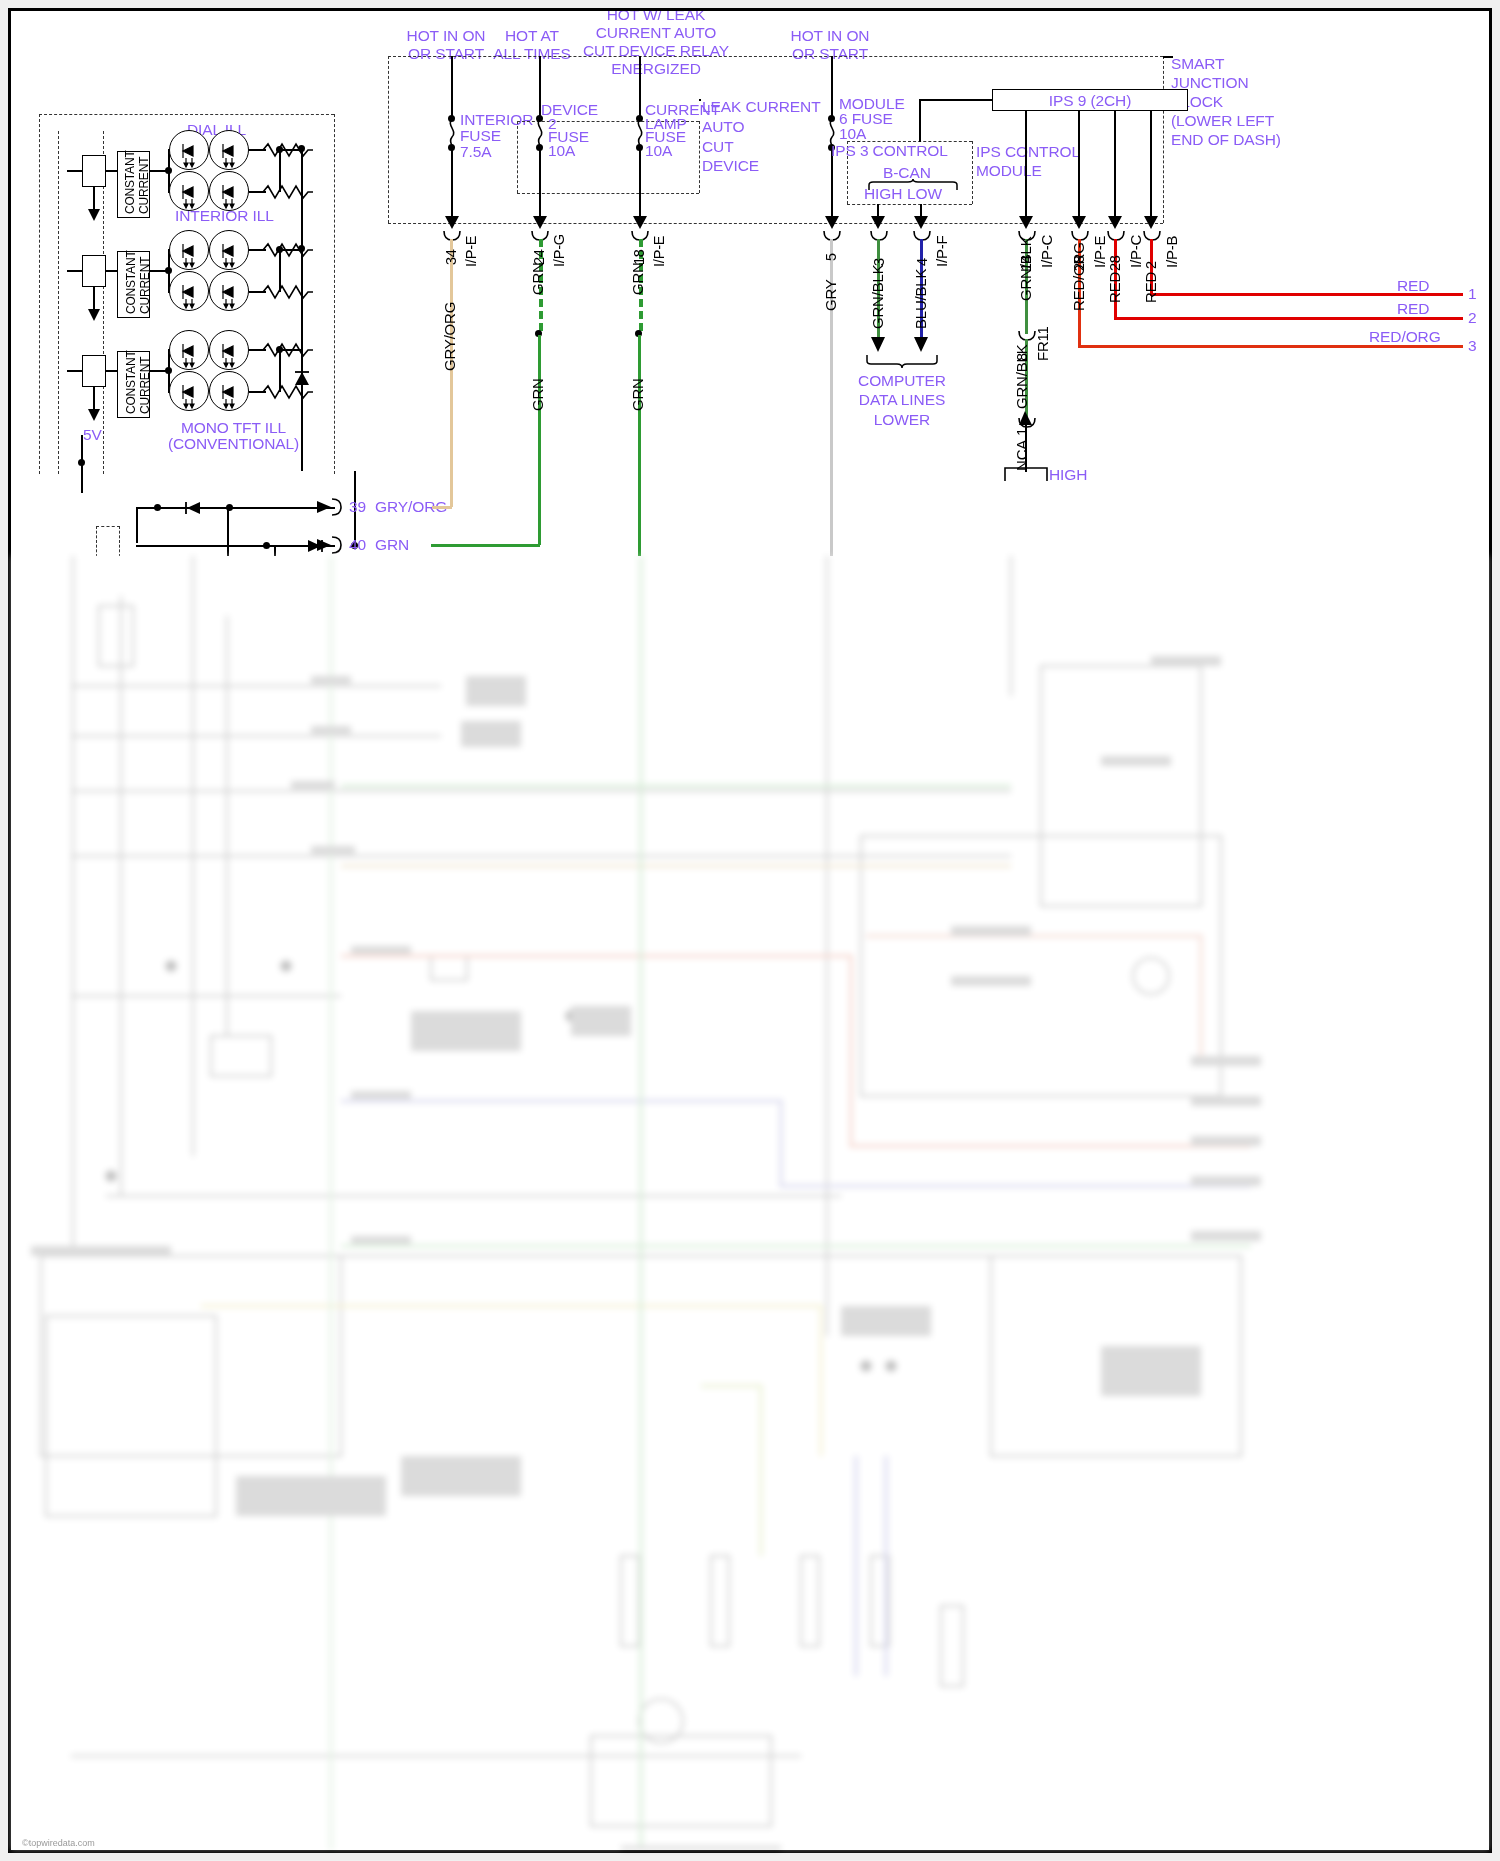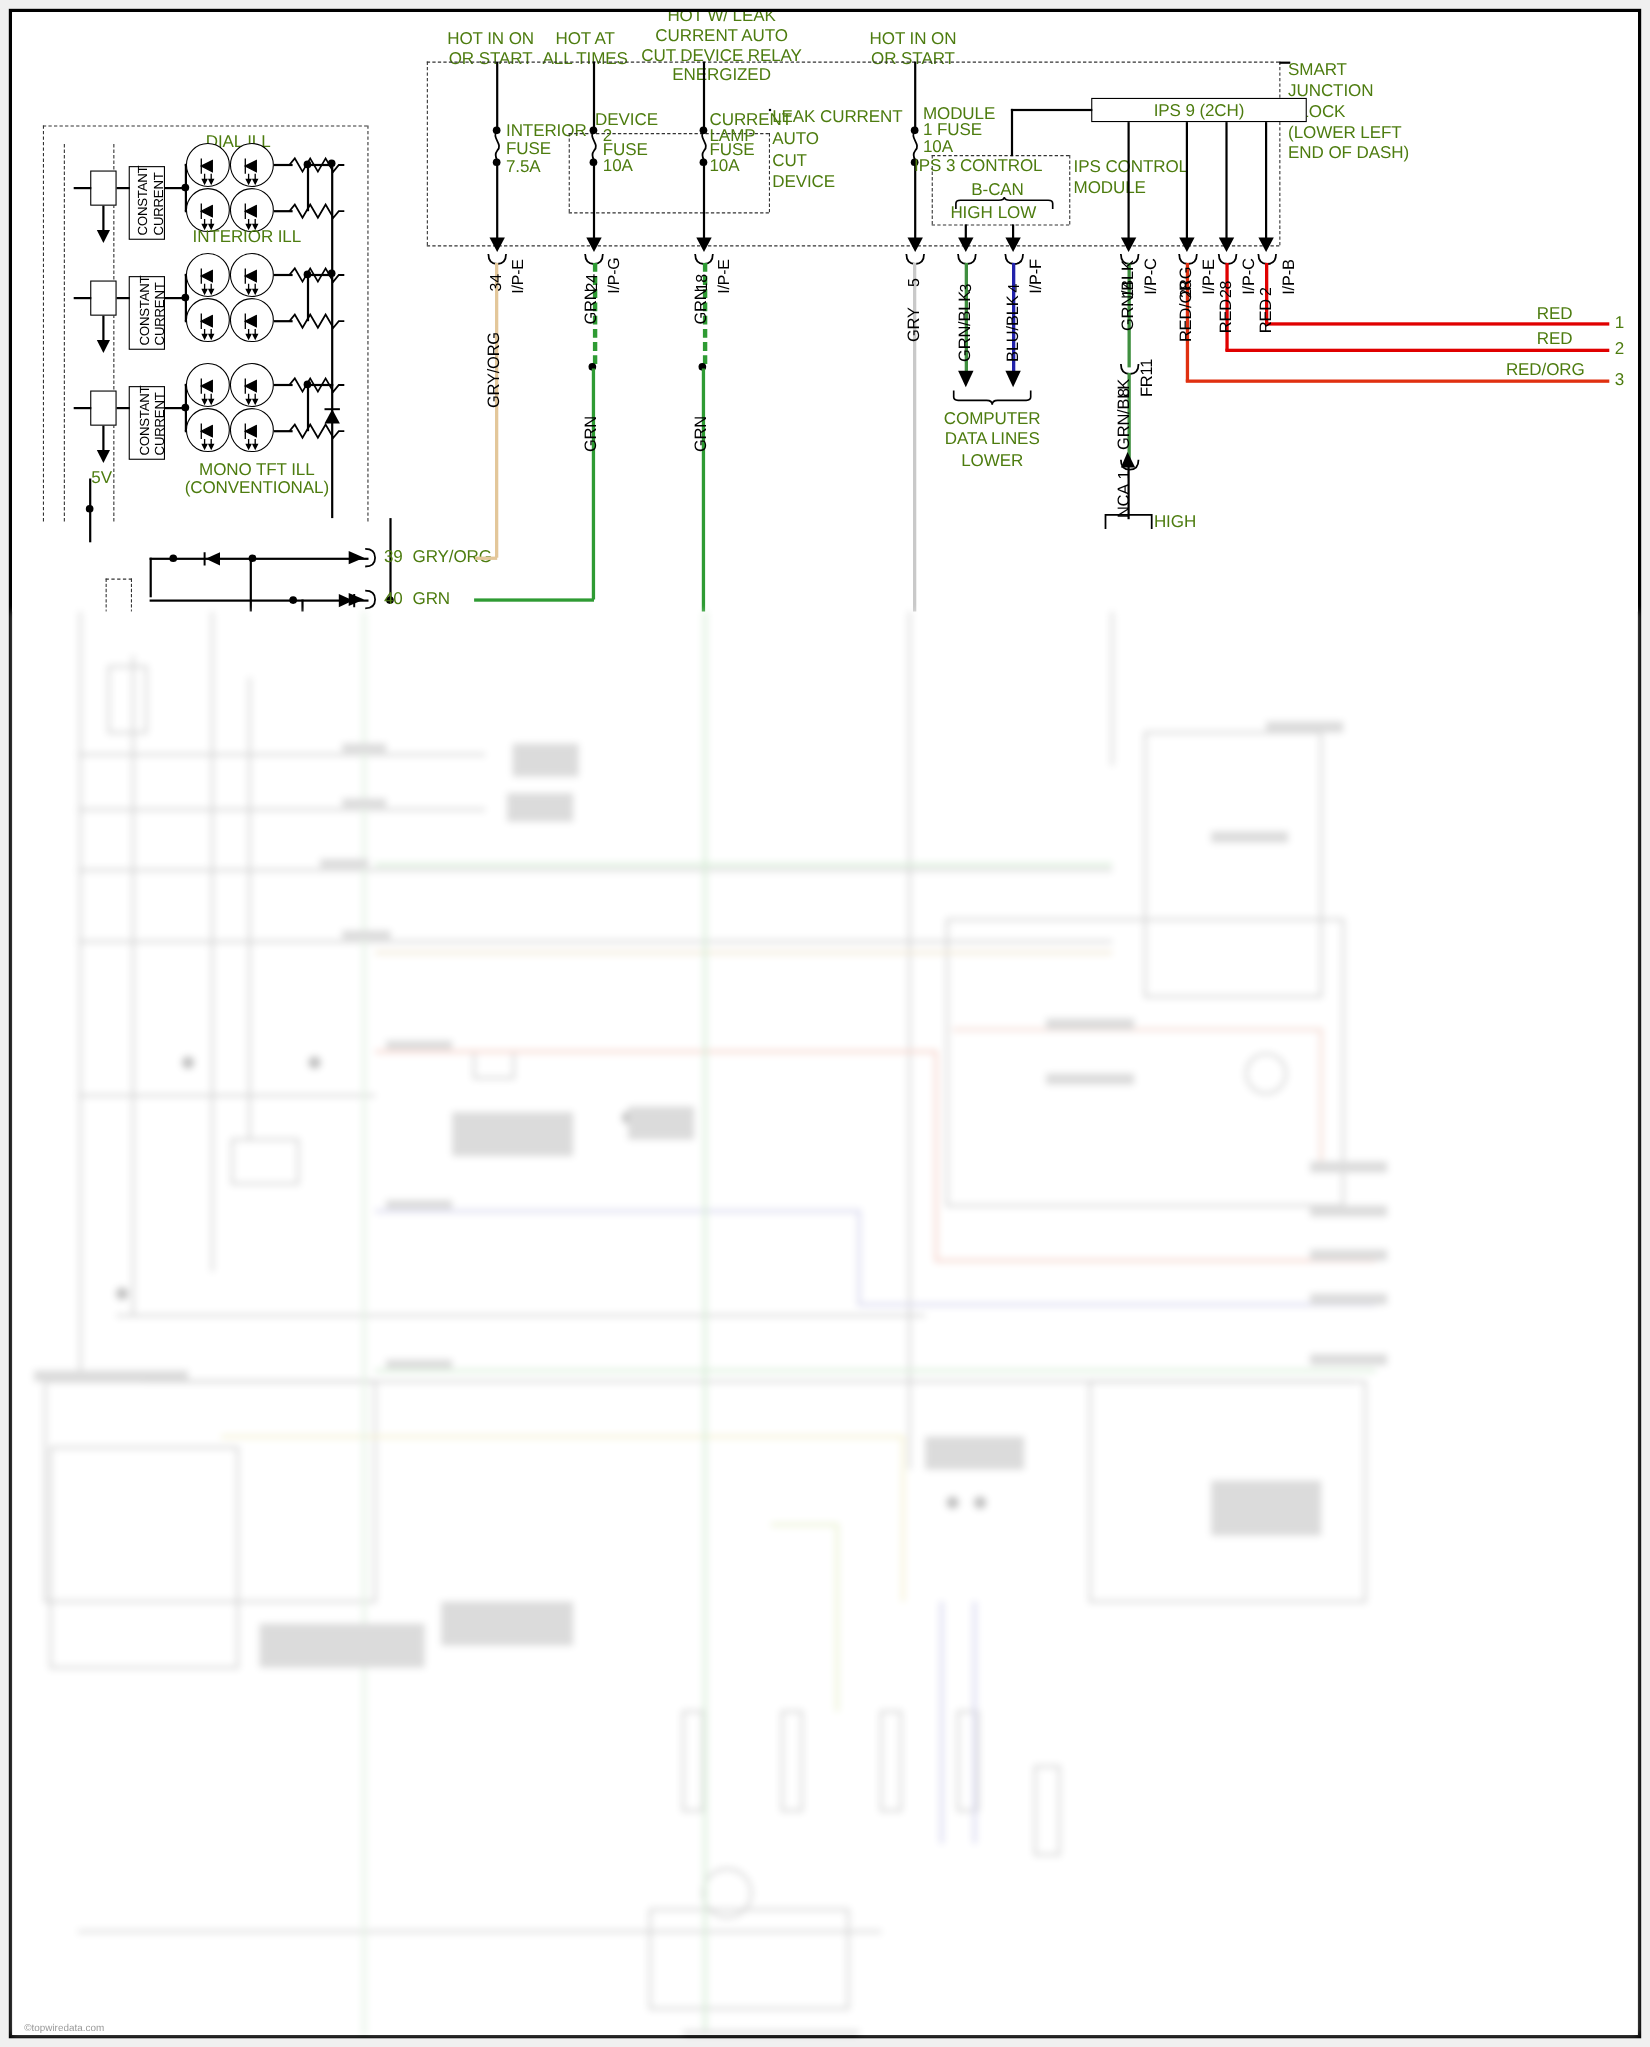--- a/index.html
+++ b/index.html
@@ -10,21 +10,21 @@
   
   #frame{position:absolute;left:0;top:0;width:1500px;height:1861px;box-sizing:border-box;border:8px solid #f0f0f0;}
   #frame-inner{position:absolute;left:8px;top:8px;width:1484px;height:1845px;box-sizing:border-box;border:3px solid #000;}
 
   
   #top{position:absolute;left:11px;top:11px;width:1478px;height:545px;background:#fff;overflow:hidden;}
   
   #bottom{position:absolute;left:11px;top:556px;width:1478px;height:1294px;background:#ffffff;overflow:hidden;
           filter:blur(3.2px) opacity(0.42);}
 
-  .lbl{position:absolute;font-size:15.5px;color:#4d7c0f;line-height:1.16;white-space:pre;letter-spacing:-0.1px;}
+  .lbl{position:absolute;font-size:15.5px;color:#8b5cf6;line-height:1.16;white-space:pre;letter-spacing:-0.1px;}
   .lbl.c{text-align:center;}
   .vlbl{position:absolute;font-size:15px;color:#000;white-space:nowrap;
         transform-origin:0 0;transform:rotate(-90deg);letter-spacing:-0.2px;}
   .vlbl.sm{font-size:14.5px;}
 
   .hline{position:absolute;background:#000;height:1.6px;}
   .vline{position:absolute;background:#000;width:1.6px;}
 
   .dashh{position:absolute;height:0;border-top:1.7px dashed #333;}
   .dashv{position:absolute;width:0;border-left:1.7px dashed #333;}
@@ -136,21 +136,21 @@
 CUT
 DEVICE</div>
 
     <div class="vline" style="left:820px;top:45px;height:63px;"></div>
     <svg style="left:814px;top:107px;" width="16" height="32">
       <path d="M7,1 C1,7 13,13 7,19 C3,24 8,28 8,30" stroke="#000" stroke-width="1.6" fill="none"></path>
     </svg>
     <div class="dot" style="left:817px;top:104px;"></div>
     <div class="dot" style="left:817px;top:133px;"></div>
     <div class="lbl" style="left:828px;top:84px;">MODULE</div>
-    <div class="lbl" style="left:828px;top:99px;">1 FUSE</div>
+    <div class="lbl" style="left:828px;top:99px;">6 FUSE</div>
     <div class="lbl" style="left:828px;top:114px;">10A</div>
     <div class="vline" style="left:820px;top:136px;height:76px;"></div>
     <svg style="left:813px;top:205px;" width="16" height="14">
       <polygon points="1,0 15,0 8,13" fill="#000"></polygon>
     </svg>
 
     <div class="dashh" style="left:836px;top:130px;width:125px;"></div>
     <div class="dashv" style="left:836px;top:130px;height:63px;"></div>
     <div class="dashh" style="left:836px;top:193px;width:125px;"></div>
     <div class="dashv" style="left:961px;top:130px;height:63px;"></div>

